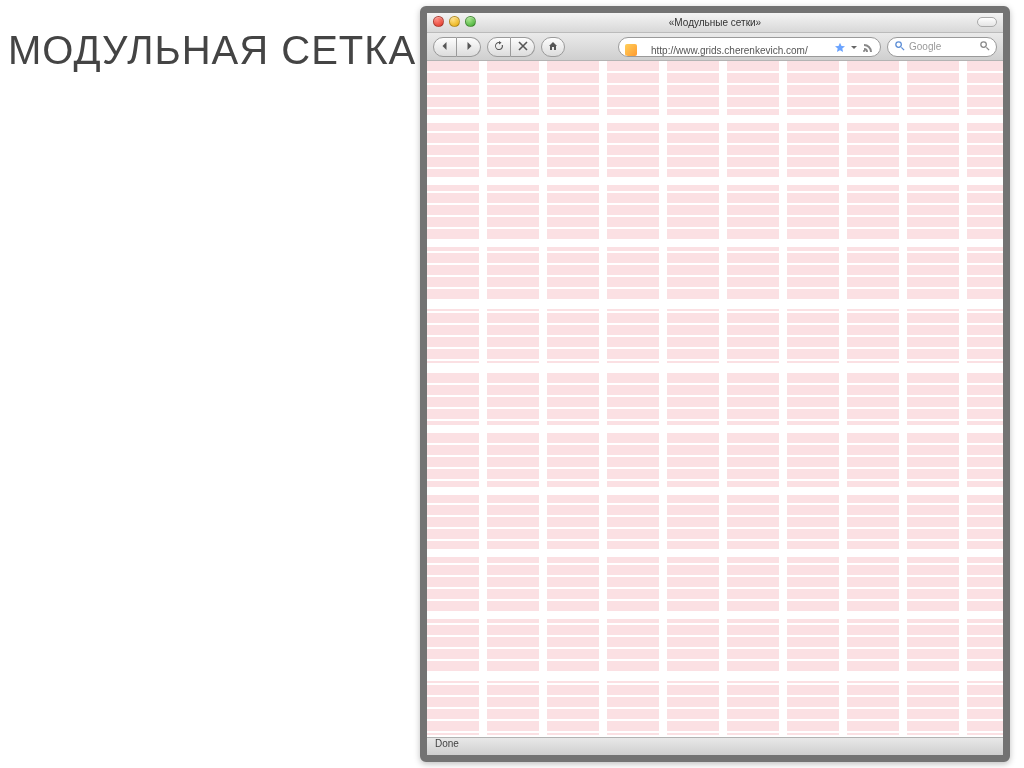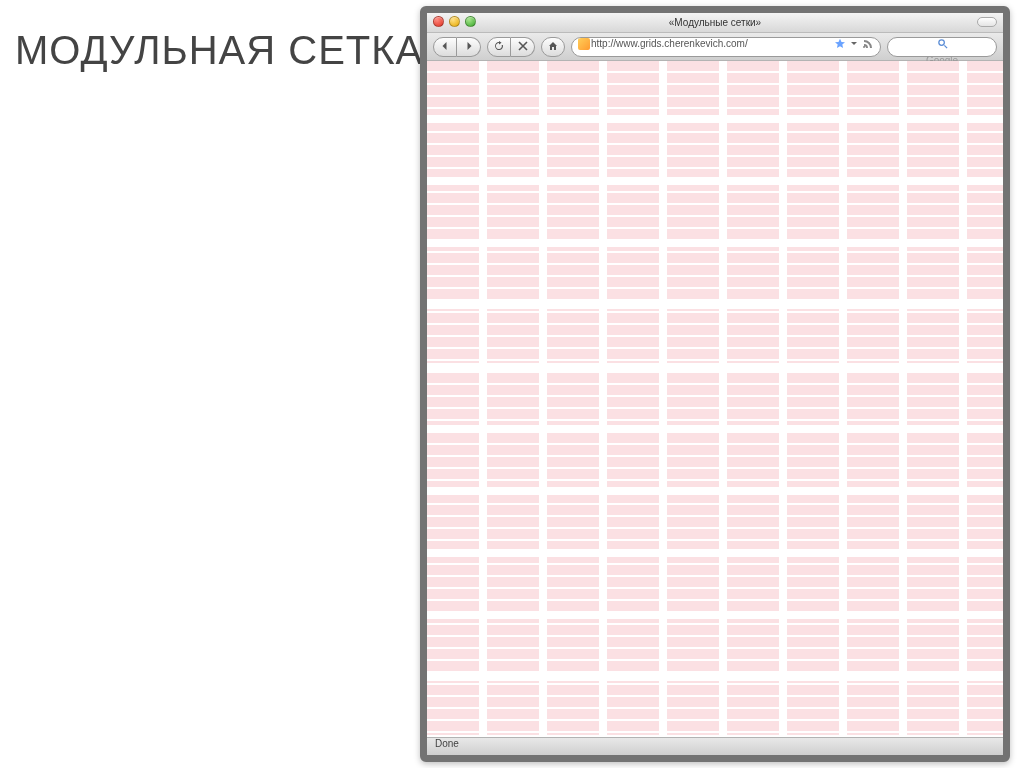--- a/index.html
+++ b/index.html
@@ -1,21 +1,21 @@
 <!DOCTYPE html>
 <html><head>
 <meta charset="utf-8">
 <style>
   * { box-sizing: border-box; margin: 0; padding: 0; }
   html, body { width: 1024px; height: 768px; background: #fff; font-family: "Helvetica Neue", Arial, sans-serif; overflow: hidden; }
 
   
   .page-heading {
     position: absolute;
-    left: 15px;
+    left: 8px;
     top: 28px;
     font-size: 40px;
     font-weight: 200;
     letter-spacing: 1px;
     color: #444;
     white-space: nowrap;
   }
 
   
   .browser {
@@ -101,24 +101,25 @@
 
   .single-btn { border-radius: 10px; }
 
   .addrbar {
     flex: 1;
     height: 20px;
     border: 1px solid #9a9a9a;
     border-radius: 10px;
     background: #fff;
     display: flex;
-    align-items: flex-start;
+    align-items: flex-end;
     padding: 0 6px;
-    gap: 1px;
+    gap: 14px;
     overflow: hidden;
+    margin-left: 47px;
   }
   .favicon {
     width: 12px; height: 12px;
     background: linear-gradient(135deg,#ffcf5a,#ff9a2f);
     border-radius: 2px;
     flex: none;
   }
   .addr-text {
     flex: 1;
     font-size: 10px;
@@ -140,21 +141,20 @@
   .searchbar {
     width: 110px;
     height: 20px;
     border: 1px solid #9a9a9a;
     border-radius: 10px;
     background: #fff;
     display: flex;
     align-items: center;
     padding: 0 6px;
     gap: 4px;
-    flex-direction: column;
   }
   .search-glass svg { width: 11px; height: 11px; fill: #5b8dd6; }
   .search-ph {
     font-size: 10px;
     color: #999;
     flex: 1;
   }
   .search-mag svg { width: 11px; height: 11px; fill: #888; }
 
   

